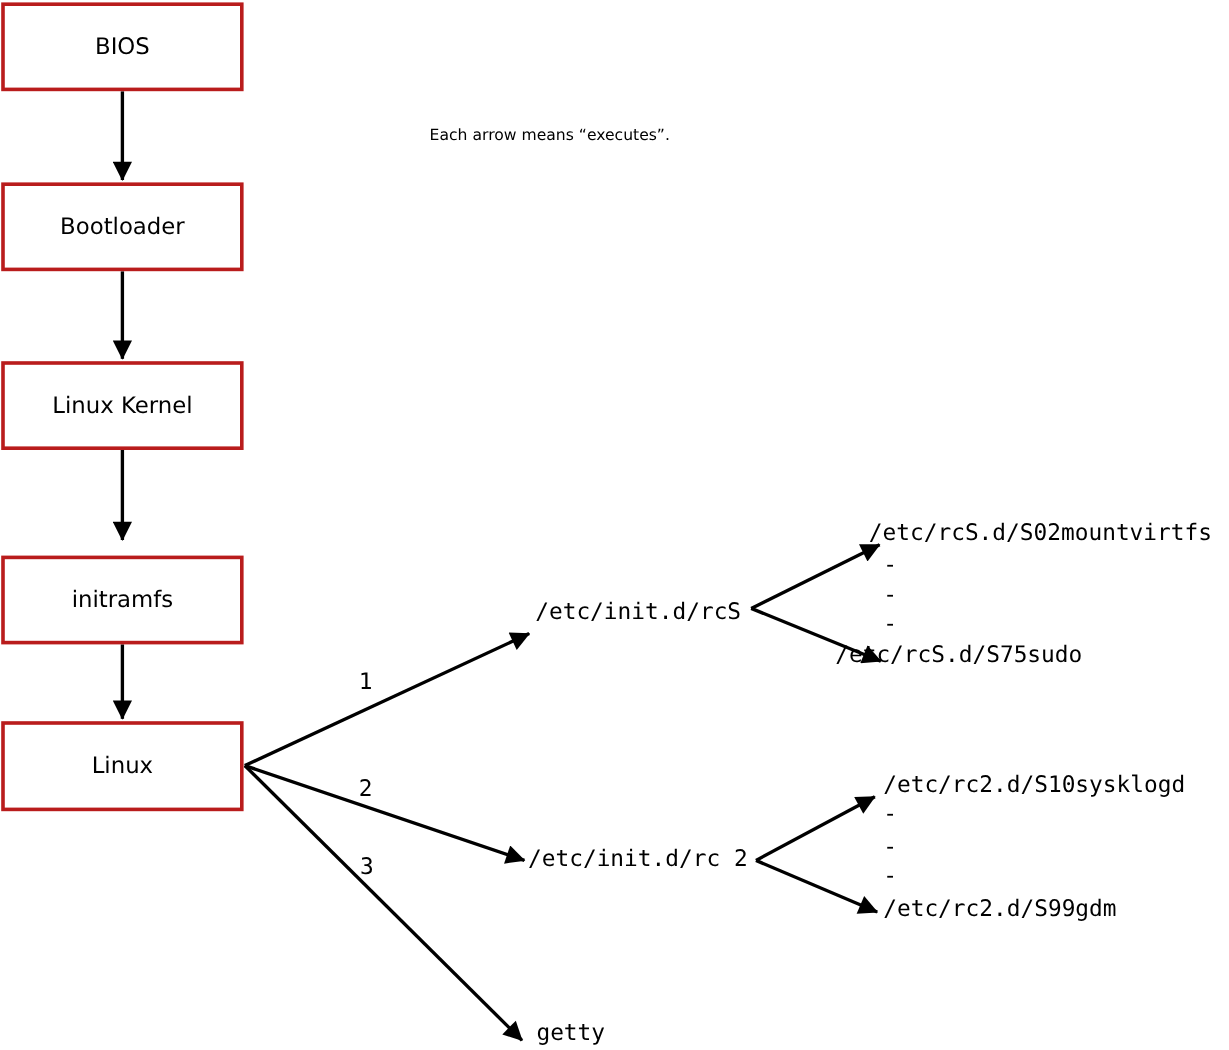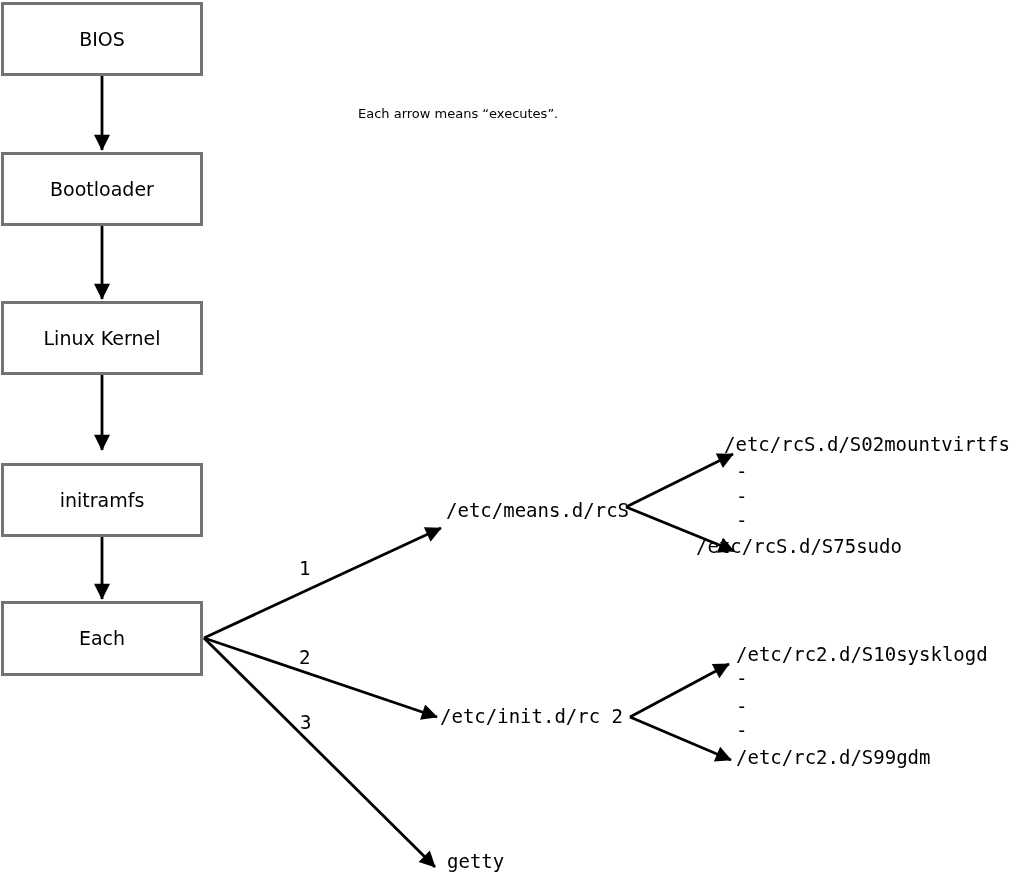--- a/index.html
+++ b/index.html
@@ -22,21 +22,21 @@
     top: 0;
     width: 1024px;
     height: 875px;
   }
   .node-box {
     position: absolute;
     left: 1px;
     width: 202px;
     height: 74px;
     box-sizing: border-box;
-    border: 3px solid #737373;
+    border: 3px solid #b91c1c;
     background: #ffffff;
     display: flex;
     align-items: center;
     justify-content: center;
   }
   .node-label {
     font-family: "DejaVu Sans", sans-serif;
     font-size: 19px;
     line-height: 1;
     white-space: nowrap;
@@ -101,30 +101,30 @@
   <div class="node-box" style="top:152px;">
     <span class="node-label">Bootloader</span>
   </div>
   <div class="node-box" style="top:301px;">
     <span class="node-label">Linux Kernel</span>
   </div>
   <div class="node-box" style="top:452px;margin-top:11px;">
     <span class="node-label">initramfs</span>
   </div>
   <div class="node-box" style="top:601px;height:75px;">
-    <span class="node-label">Each</span>
+    <span class="node-label">Linux</span>
   </div>
 
   <div class="note-text" style="left:358px;top:103px;">Each arrow means “executes”.</div>
 
   <div class="edge-num" style="left:299px;top:558px;">1</div>
   <div class="edge-num" style="left:299px;top:647px;">2</div>
   <div class="edge-num" style="left:300px;top:712px;">3</div>
 
-  <div class="mono" style="left:446px;top:500px;">/etc/means.d/rcS</div>
+  <div class="mono" style="left:446px;top:500px;">/etc/init.d/rcS</div>
   <div class="mono" style="left:440px;top:706px;">/etc/init.d/rc 2</div>
   <div class="mono" style="left:447px;top:851px;">getty</div>
 
   <div class="mono" style="left:724px;top:434px;">/etc/rcS.d/S02mountvirtfs</div>
   <div class="mono" style="left:736px;top:461px;">-</div>
   <div class="mono" style="left:736px;top:486px;">-</div>
   <div class="mono" style="left:736px;top:510px;">-</div>
   <div class="mono" style="left:696px;top:536px;">/etc/rcS.d/S75sudo</div>
 
   <div class="mono" style="left:736px;top:644px;text-align:center;">/etc/rc2.d/S10sysklogd</div>

